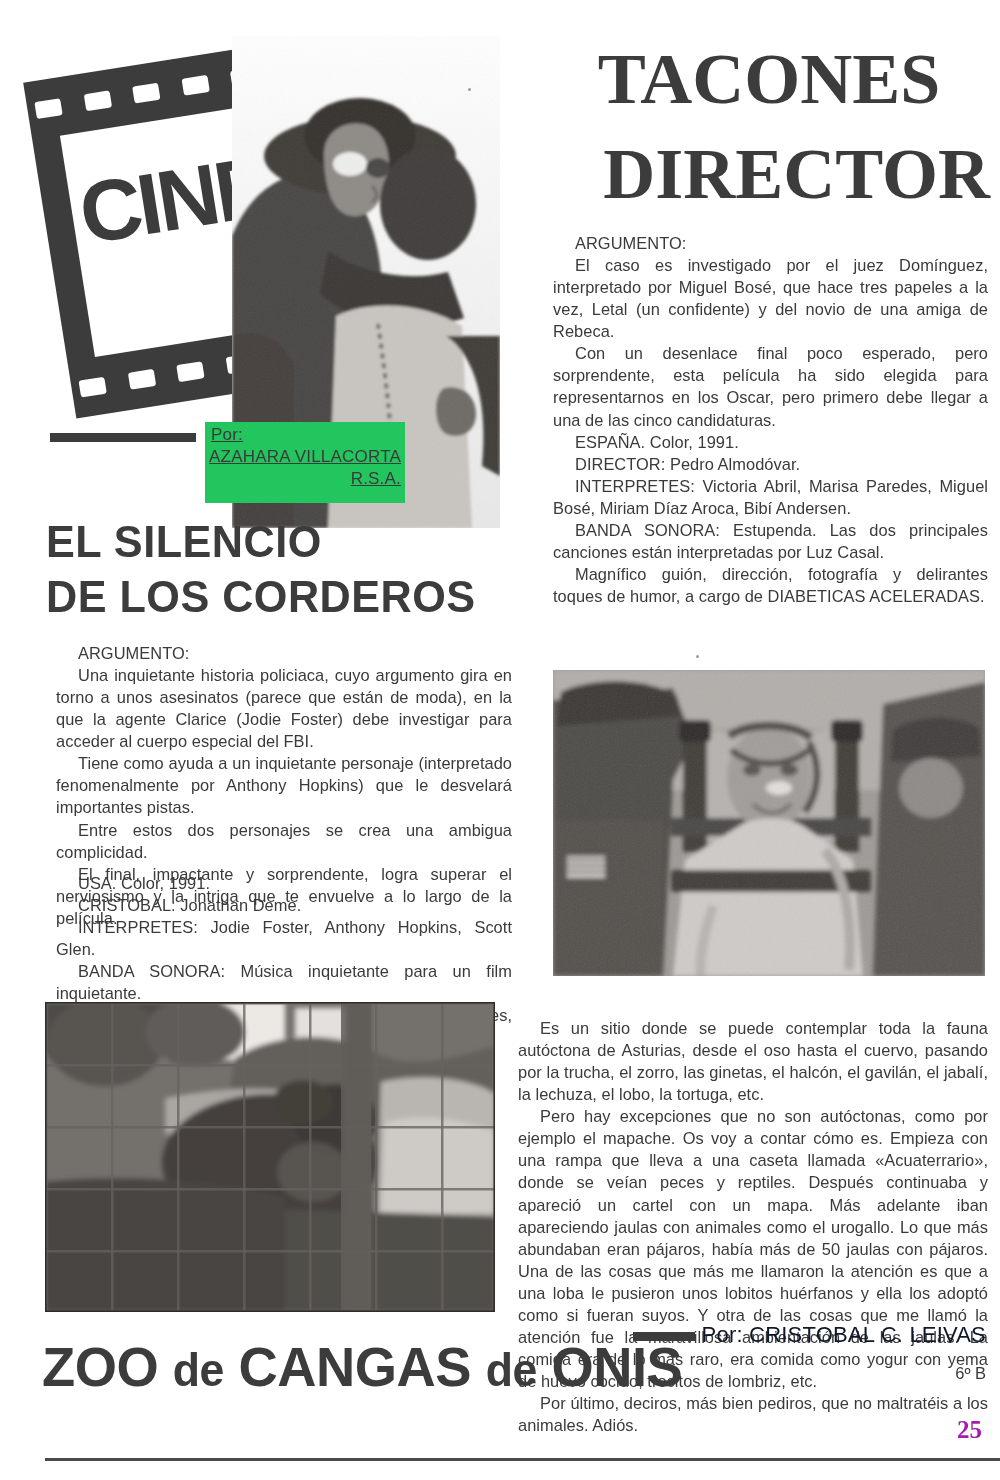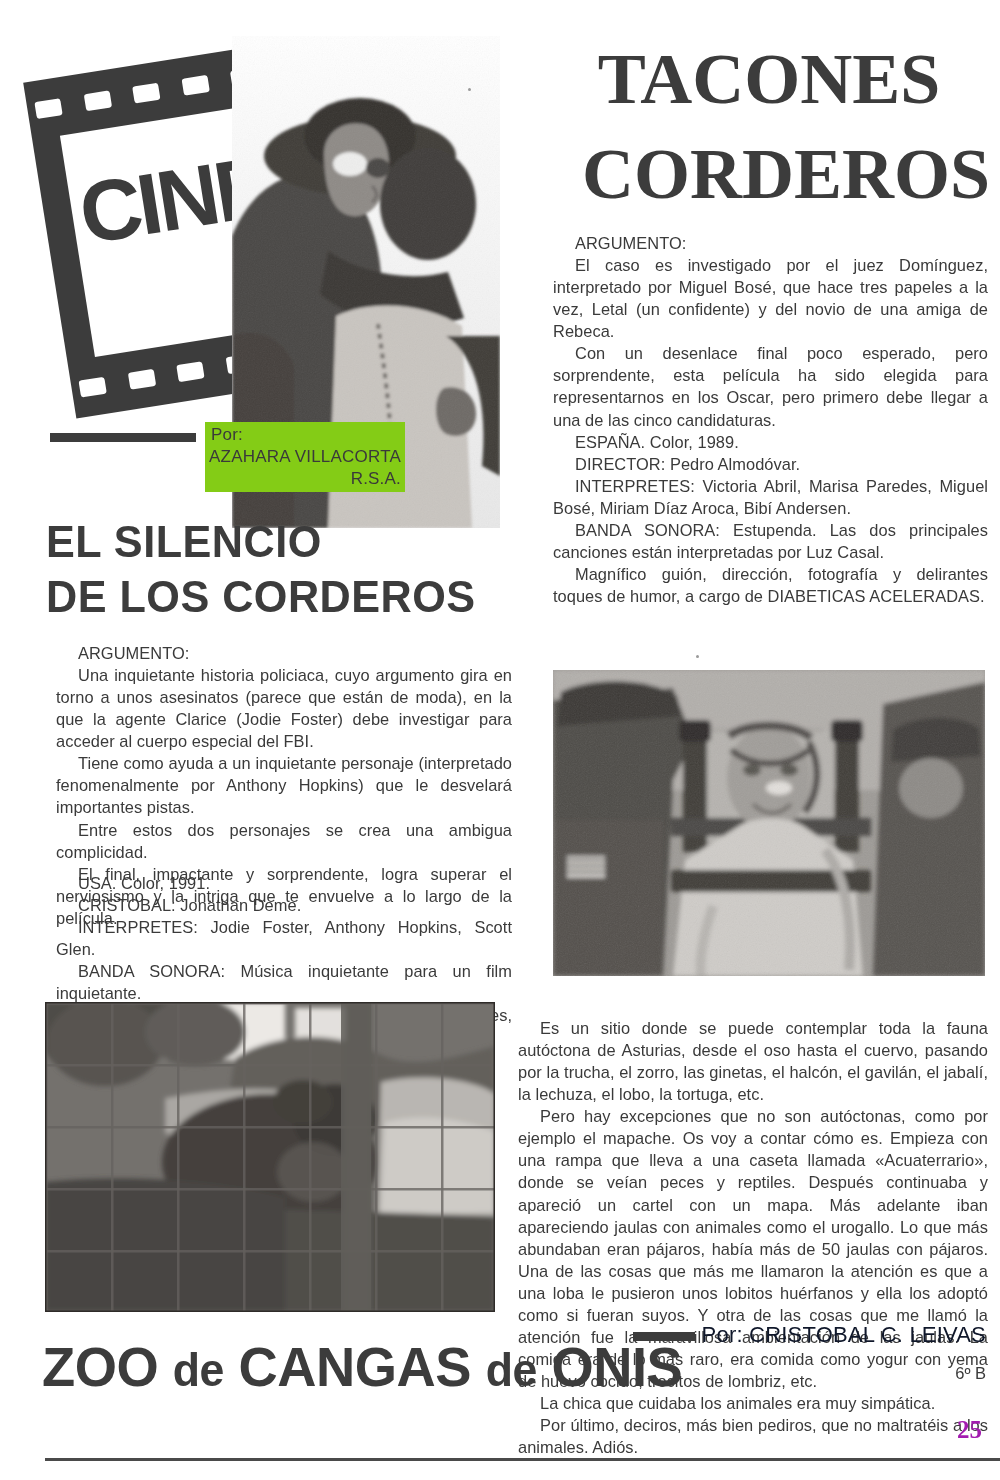--- a/index.html
+++ b/index.html
@@ -66,21 +66,21 @@
     width: 300px;
     z-index: 9;
   }
   .byline-rule {
     height: 9px; width: 146px; background: #3c3c3c;
     display: inline-block; vertical-align: middle;
     margin-right: 7px;
   }
   .byline-top .lines {
     position: absolute; left: 155px; top: -6px; width: 200px;
-    text-align: right; background: #84cc16; padding: 2px 4px 3px 4px;
+    text-align: right; background: #22c55e; padding: 2px 4px 14px 4px; text-decoration: underline;
   }
   .byline-top .lines div {
     font-family: "Liberation Sans", sans-serif;
     font-size: 17px; color: #3a3a3a; line-height: 1.28;
     letter-spacing: 0.2px;
   }
   .byline-top .por { text-align: left; padding-left: 2px; }
 
   
   .h-silencio {
@@ -280,28 +280,28 @@
     </div>
   </div>
 
   <div class="h-silencio">
     <span>EL SILENCIO</span>
     <span>DE LOS CORDEROS</span>
   </div>
 
   <div class="h-tacones">
     <span class="l1">TACONES</span>
-    <span class="l2">CORDEROS</span>
+    <span class="l2">DIRECTOR</span>
   </div>
 
   <div class="col col-right-tacones">
     <p>ARGUMENTO:</p>
     <p>El caso es investigado por el juez Domínguez, interpretado por Miguel Bosé, que hace tres papeles a la vez, Letal (un confidente) y del novio de una amiga de Rebeca.</p>
     <p>Con un desenlace final poco esperado, pero sorprendente, esta película ha sido elegida para representarnos en los Oscar, pero primero debe llegar a una de las cinco candidaturas.</p>
-    <p>ESPAÑA. Color, 1989.</p>
+    <p>ESPAÑA. Color, 1991.</p>
     <p>DIRECTOR: Pedro Almodóvar.</p>
     <p>INTERPRETES: Victoria Abril, Marisa Paredes, Miguel Bosé, Miriam Díaz Aroca, Bibí Andersen.</p>
     <p>BANDA SONORA: Estupenda. Las dos principales canciones están interpretadas por Luz Casal.</p>
     <p>Magnífico guión, dirección, fotografía y delirantes toques de humor, a cargo de DIABETICAS ACELERADAS.</p>
   </div>
 
   <div class="col col-left-silencio">
     <p>ARGUMENTO:</p>
     <p>Una inquietante historia policiaca, cuyo argumento gira en torno a unos asesinatos (parece que están de moda), en la que la agente Clarice (Jodie Foster) debe investigar para acceder al cuerpo especial del FBI.</p>
     <p>Tiene como ayuda a un inquietante personaje (interpretado fenomenalmente por Anthony Hopkins) que le desvelará importantes pistas.</p>
@@ -436,21 +436,20 @@
       <rect width="450" height="310" fill="url(#mesh)" opacity="0.9"></rect>
       <rect x="296" y="0" width="30" height="310" fill="#5b5853" opacity="0.85"></rect>
       <rect width="450" height="310" filter="url(#grain3)" fill="none" opacity="0.5"></rect>
       <rect x="0.5" y="0.5" width="449" height="309" fill="none" stroke="#2e2b28" stroke-width="2"></rect>
     </svg>
   </div>
 
   <div class="col col-right-zoo">
     <p>Es un sitio donde se puede contemplar toda la fauna autóctona de Asturias, desde el oso hasta el cuervo, pasando por la trucha, el zorro, las ginetas, el halcón, el gavilán, el jabalí, la lechuza, el lobo, la tortuga, etc.</p>
     <p>Pero hay excepciones que no son autóctonas, como por ejemplo el mapache. Os voy a contar cómo es. Empieza con una rampa que lleva a una caseta llamada «Acuaterrario», donde se veían peces y reptiles. Después continuaba y apareció un cartel con un mapa. Más adelante iban apareciendo jaulas con animales como el urogallo. Lo que más abundaban eran pájaros, había más de 50 jaulas con pájaros. Una de las cosas que más me llamaron la atención es que a una loba le pusieron unos lobitos huérfanos y ella los adoptó como si fueran suyos. Y otra de las cosas que me llamó la atención fue la maravillosa ambientación de las jaulas. La comida era de lo más raro, era comida como yogur con yema de huevo cocido, trocitos de lombriz, etc.</p>
-    <p>La chica que cuidaba los animales era muy simpática.</p>
     <p>Por último, deciros, más bien pediros, que no maltratéis a los animales. Adiós.</p>
   </div>
 
   <div class="byline-bottom">
     <div class="row1">
       <span class="rule2"></span><span>Por: CRISTOBAL C. LEIVAS</span>
     </div>
     <div class="row2">6º B</div>
   </div>
 

